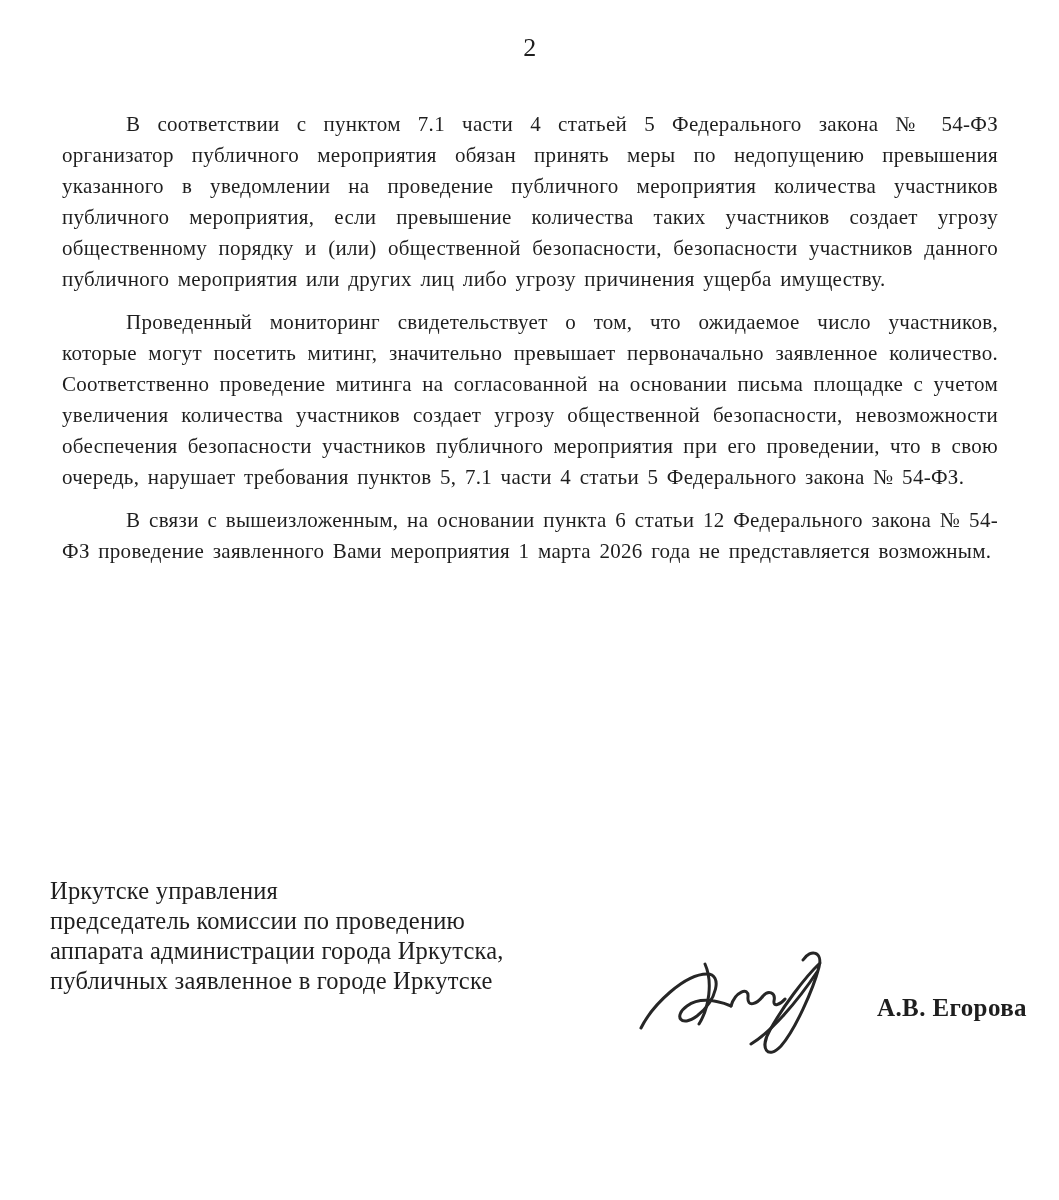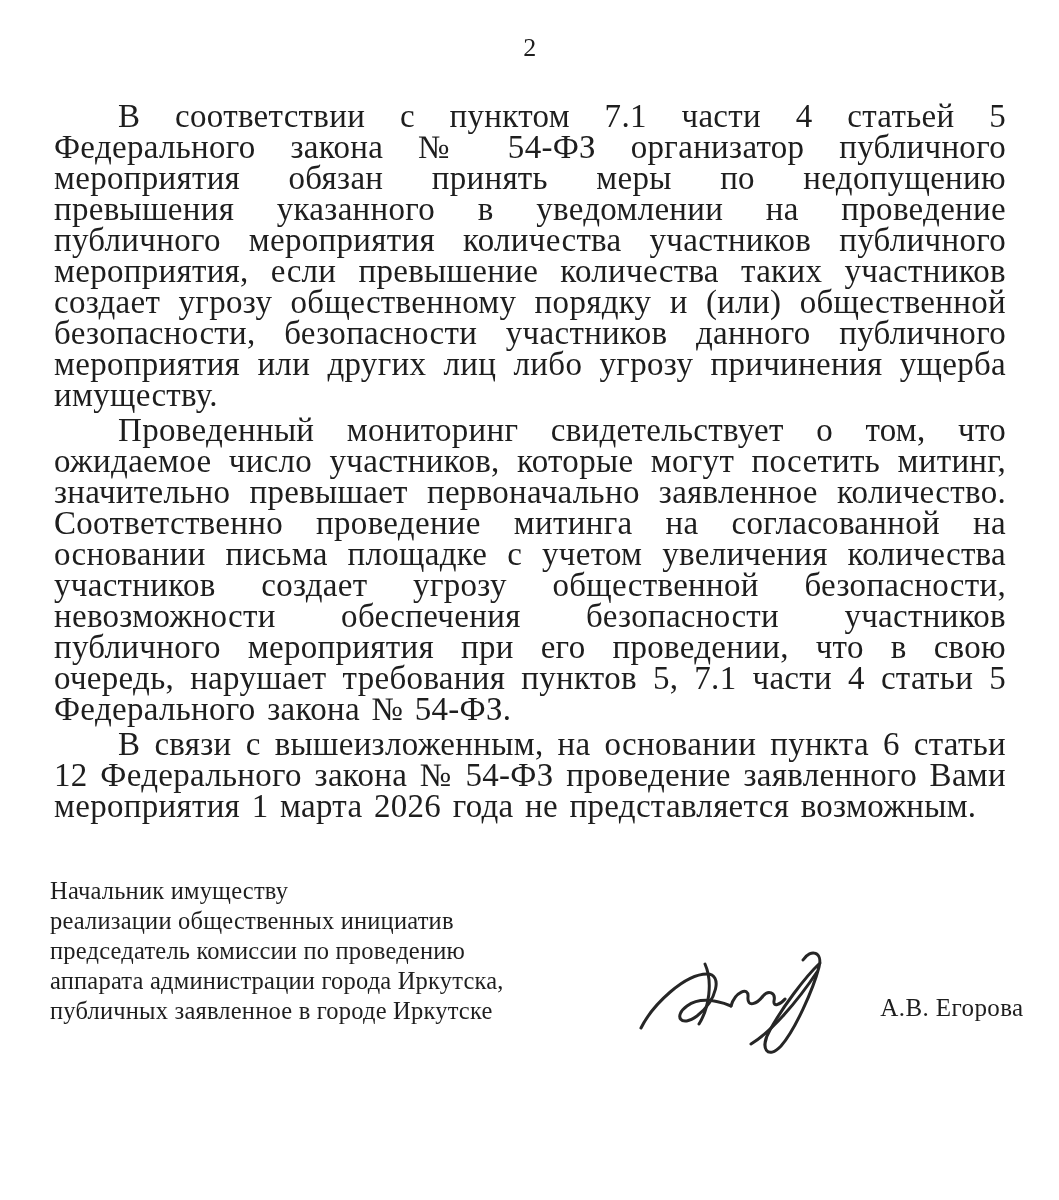--- a/index.html
+++ b/index.html
@@ -25,22 +25,22 @@
     font-size: 26px;
     letter-spacing: 0.5px;
   }
   .body-text {
     position: absolute;
     top: 97px;
     left: 50px;
     width: 960px;
   }
   .para {
-    margin: 4px;
-    font-size: 33px;
+    margin: 12px;
+    font-size: 21px;
     line-height: 31px;
     text-align: justify;
     text-align-last: left;
     text-indent: 64px;
     word-spacing: 3px;
     letter-spacing: 0.3px;
   }
   .sig-block {
     position: absolute;
     left: 50px;
@@ -70,40 +70,40 @@
   }
   .sig-name {
     position: absolute;
     left: 802px;
     top: 118px;
     width: 200px;
     text-align: center;
     font-size: 25px;
     letter-spacing: 0.4px;
     white-space: nowrap;
+    font-weight: bold;
   }
 </style>
 </head>
 <body>
 
 <div class="page">
 
   <div class="page-number">2</div>
 
   <div class="body-text">
     <p class="para">В соответствии с пунктом 7.1 части 4 статьей 5 Федерального закона № 54-ФЗ организатор публичного мероприятия обязан принять меры по недопущению превышения указанного в уведомлении на проведение публичного мероприятия количества участников публичного мероприятия, если превышение количества таких участников создает угрозу общественному порядку и (или) общественной безопасности, безопасности участников данного публичного мероприятия или других лиц либо угрозу причинения ущерба имуществу.</p>
     <p class="para">Проведенный мониторинг свидетельствует о том, что ожидаемое число участников, которые могут посетить митинг, значительно превышает первоначально заявленное количество. Соответственно проведение митинга на согласованной на основании письма площадке с учетом увеличения количества участников создает угрозу общественной безопасности, невозможности обеспечения безопасности участников публичного мероприятия при его проведении, что в свою очередь, нарушает требования пунктов 5, 7.1 части 4 статьи 5 Федерального закона № 54-ФЗ.</p>
     <p class="para">В связи с вышеизложенным, на основании пункта 6 статьи 12 Федерального закона № 54-ФЗ проведение заявленного Вами мероприятия 1 марта 2026 года не представляется возможным.</p>
   </div>
 
   <div class="sig-block">
 
     <div class="sig-titles">
-      <div>Начальник имуществу</div>
-      <div>реализации общественных инициатив</div>
+      <div>Иркутске управления</div>
       <div>председатель комиссии по проведению</div>
       <div>аппарата администрации города Иркутска,</div>
       <div>публичных заявленное в городе Иркутске</div>
     </div>
 
     <svg class="signature" viewBox="0 0 210 120" aria-hidden="true">
 
       <path d="M6,82 C18,58 50,28 72,28 C88,28 82,54 62,70 C46,82 38,70 52,60 C66,50 86,56 96,60"></path>
 
       <path d="M70,18 C78,36 74,62 64,78"></path>

